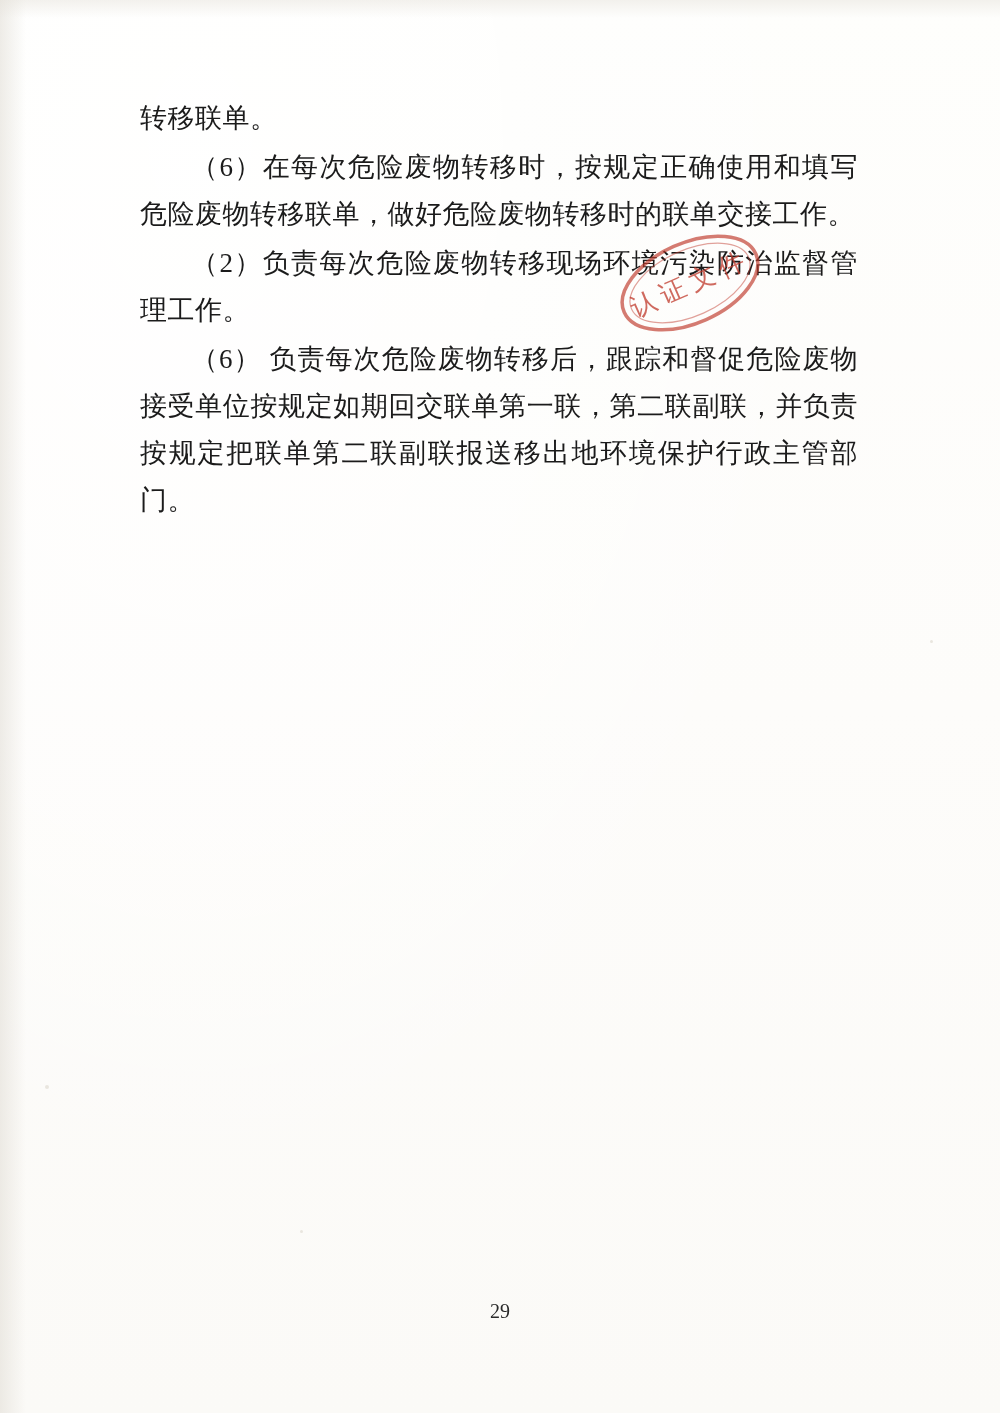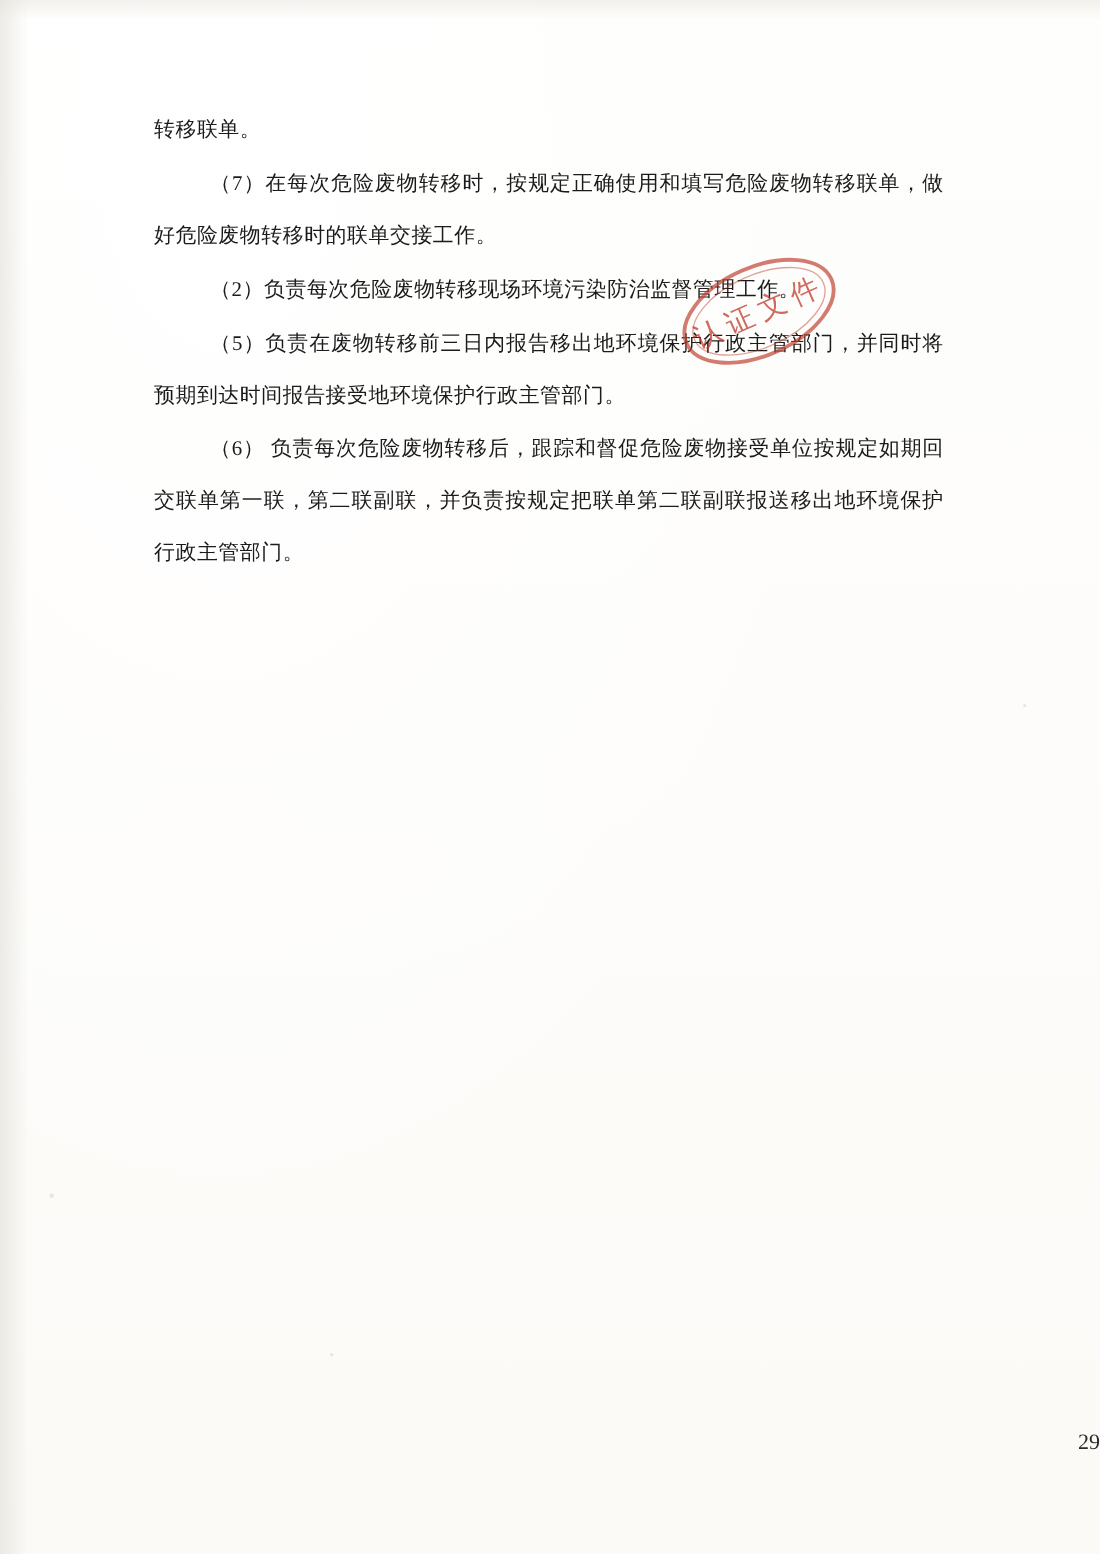--- a/index.html
+++ b/index.html
@@ -30,37 +30,37 @@
     pointer-events: none;
   }
   .content {
     position: absolute;
     left: 140px;
     top: 95px;
     width: 718px;
   }
   p.para {
     margin: 0 0 2px 0;
-    font-size: 19px;
+    font-size: 27px;
     line-height: 47px;
     color: #1b1b1b;
     text-align: justify;
     text-justify: inter-ideograph;
     letter-spacing: 0.5px;
     font-family: "Liberation Serif", "DejaVu Serif", serif;
   }
   p.indent {
     text-indent: 51px;
   }
   .page-number {
     position: absolute;
     left: 0;
     right: 0;
     top: 1300px;
-    text-align: right;
+    text-align: center;
     font-size: 20px;
     color: #2a2a2a;
     font-family: "Liberation Serif", "DejaVu Serif", serif;
   }
   
   .stamp {
     position: absolute;
     left: 600px;
     top: 218px;
     width: 180px;
@@ -120,23 +120,22 @@
   <div class="paper-tint"></div>
   <div class="edge-shadow-left"></div>
   <div class="edge-shadow-top"></div>
 
   <div class="speck" style="left:45px; top:1085px; width:4px; height:4px;"></div>
   <div class="speck" style="left:930px; top:640px; width:3px; height:3px;"></div>
   <div class="speck" style="left:300px; top:1230px; width:3px; height:3px;"></div>
 
   <div class="content">
     <p class="para">转移联单。</p>
-    <p class="para indent">（7）在每次危险废物转移时，按规定正确使用和填写危险废物转移联单，做好危险废物转移时的联单交接工作。</p>
+    <p class="para indent">（6）在每次危险废物转移时，按规定正确使用和填写危险废物转移联单，做好危险废物转移时的联单交接工作。</p>
     <p class="para indent">（2）负责每次危险废物转移现场环境污染防治监督管理工作。</p>
-    <p class="para indent">（5）负责在废物转移前三日内报告移出地环境保护行政主管部门，并同时将预期到达时间报告接受地环境保护行政主管部门。</p>
     <p class="para indent">（6） 负责每次危险废物转移后，跟踪和督促危险废物接受单位按规定如期回交联单第一联，第二联副联，并负责按规定把联单第二联副联报送移出地环境保护行政主管部门。</p>
   </div>
 
   <div class="stamp">
     <svg viewBox="0 0 180 130" xmlns="http://www.w3.org/2000/svg">
       <g transform="rotate(-24 90 65)">
         <ellipse cx="90" cy="65" rx="72" ry="40" fill="none" stroke="#c0392b" stroke-width="3.5" opacity="0.85"></ellipse>
         <ellipse cx="90" cy="65" rx="64" ry="33" fill="none" stroke="#c0392b" stroke-width="1.2" opacity="0.6"></ellipse>
       </g>
     </svg>

